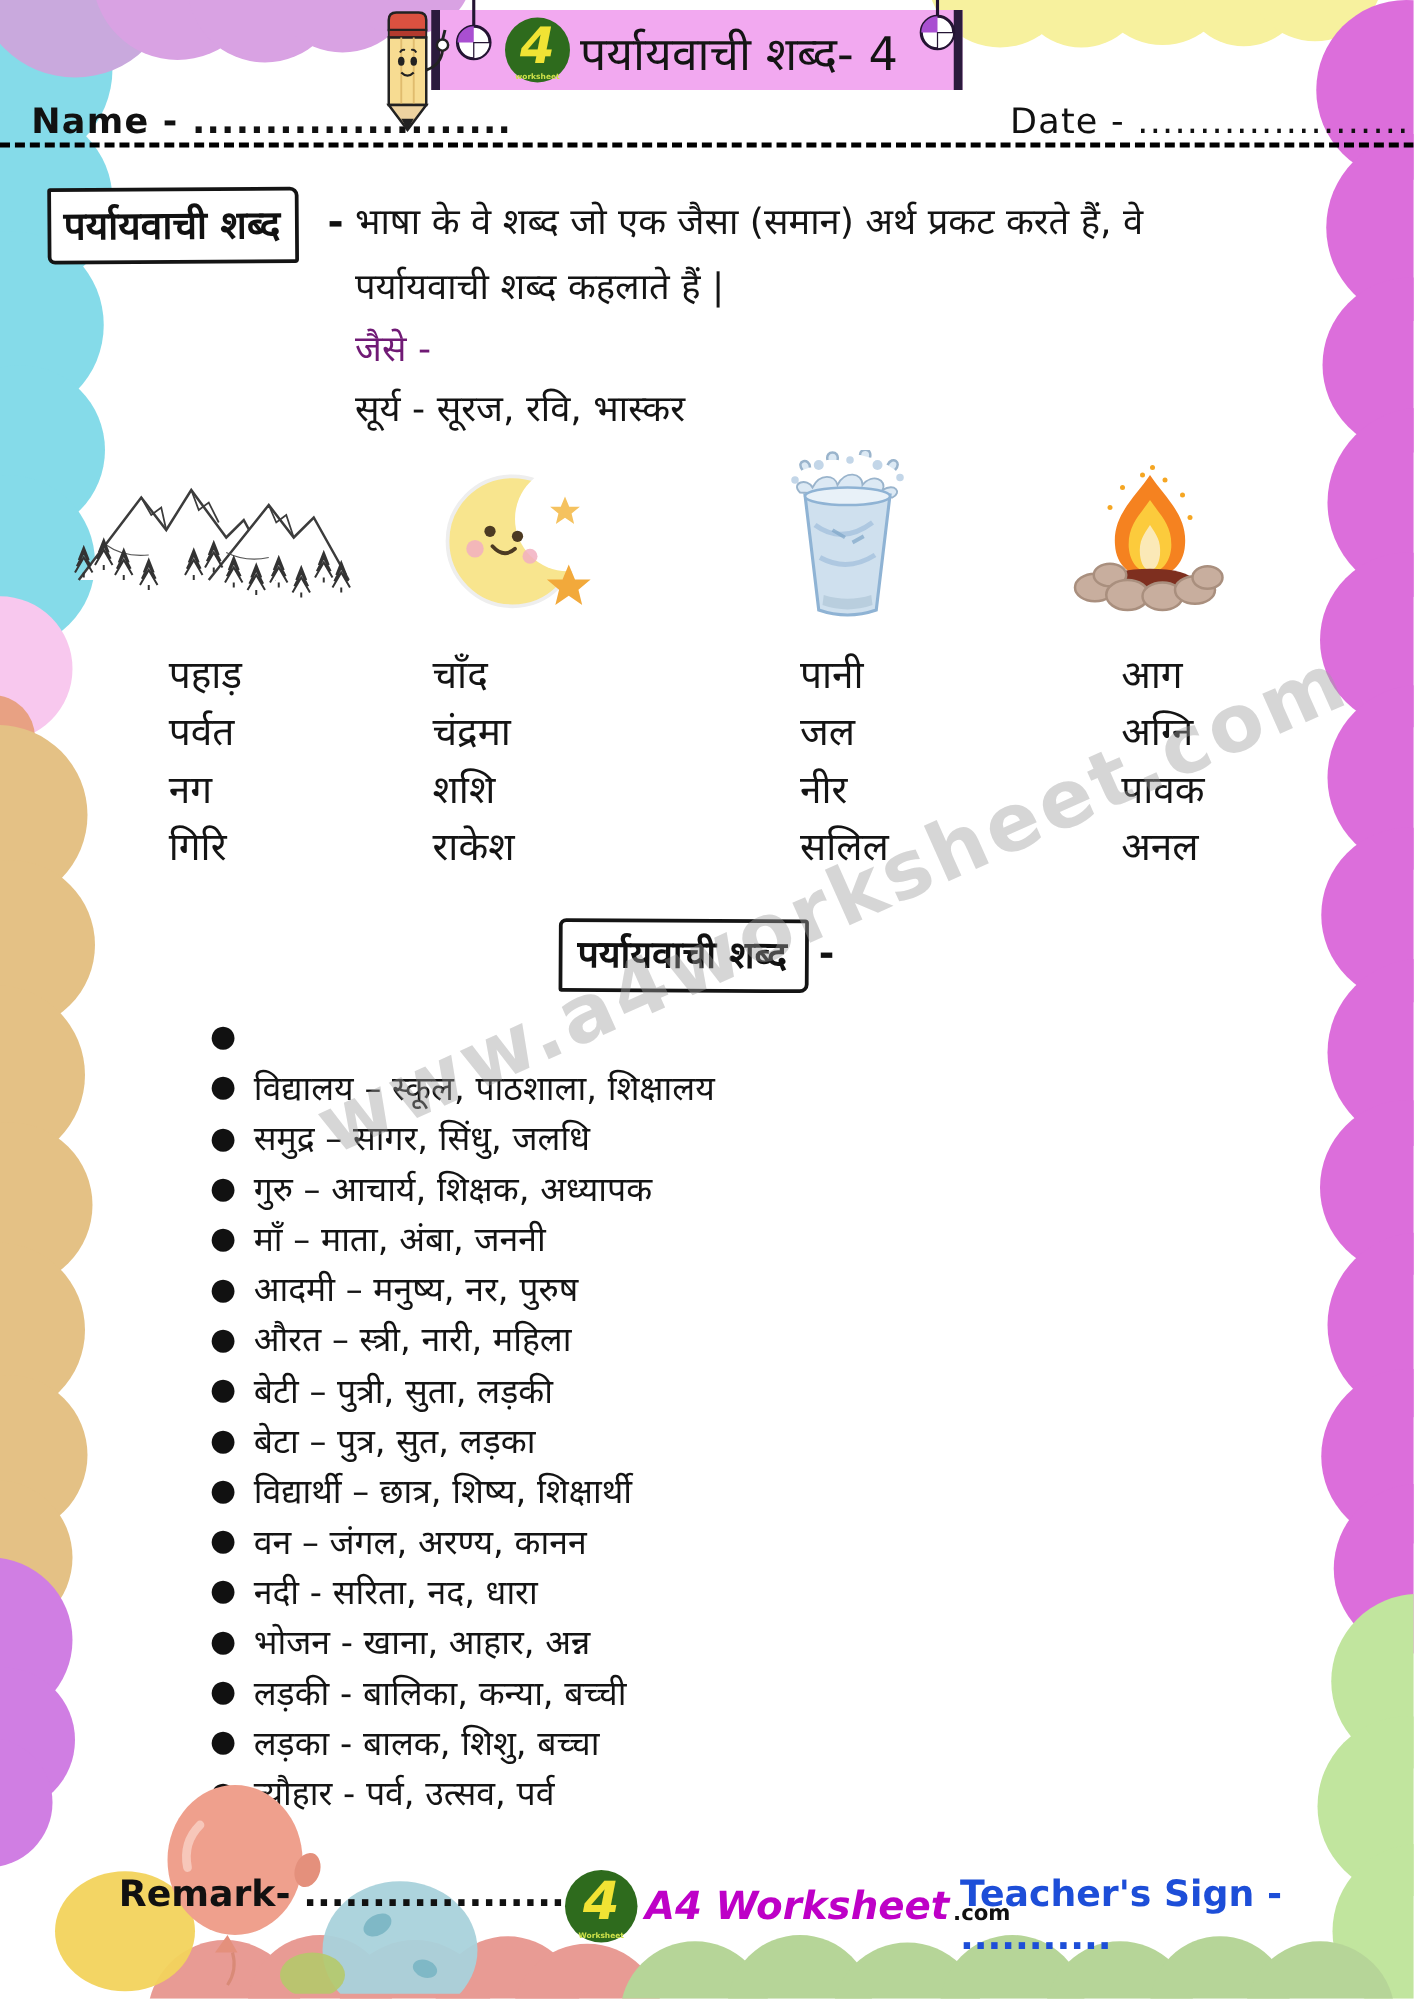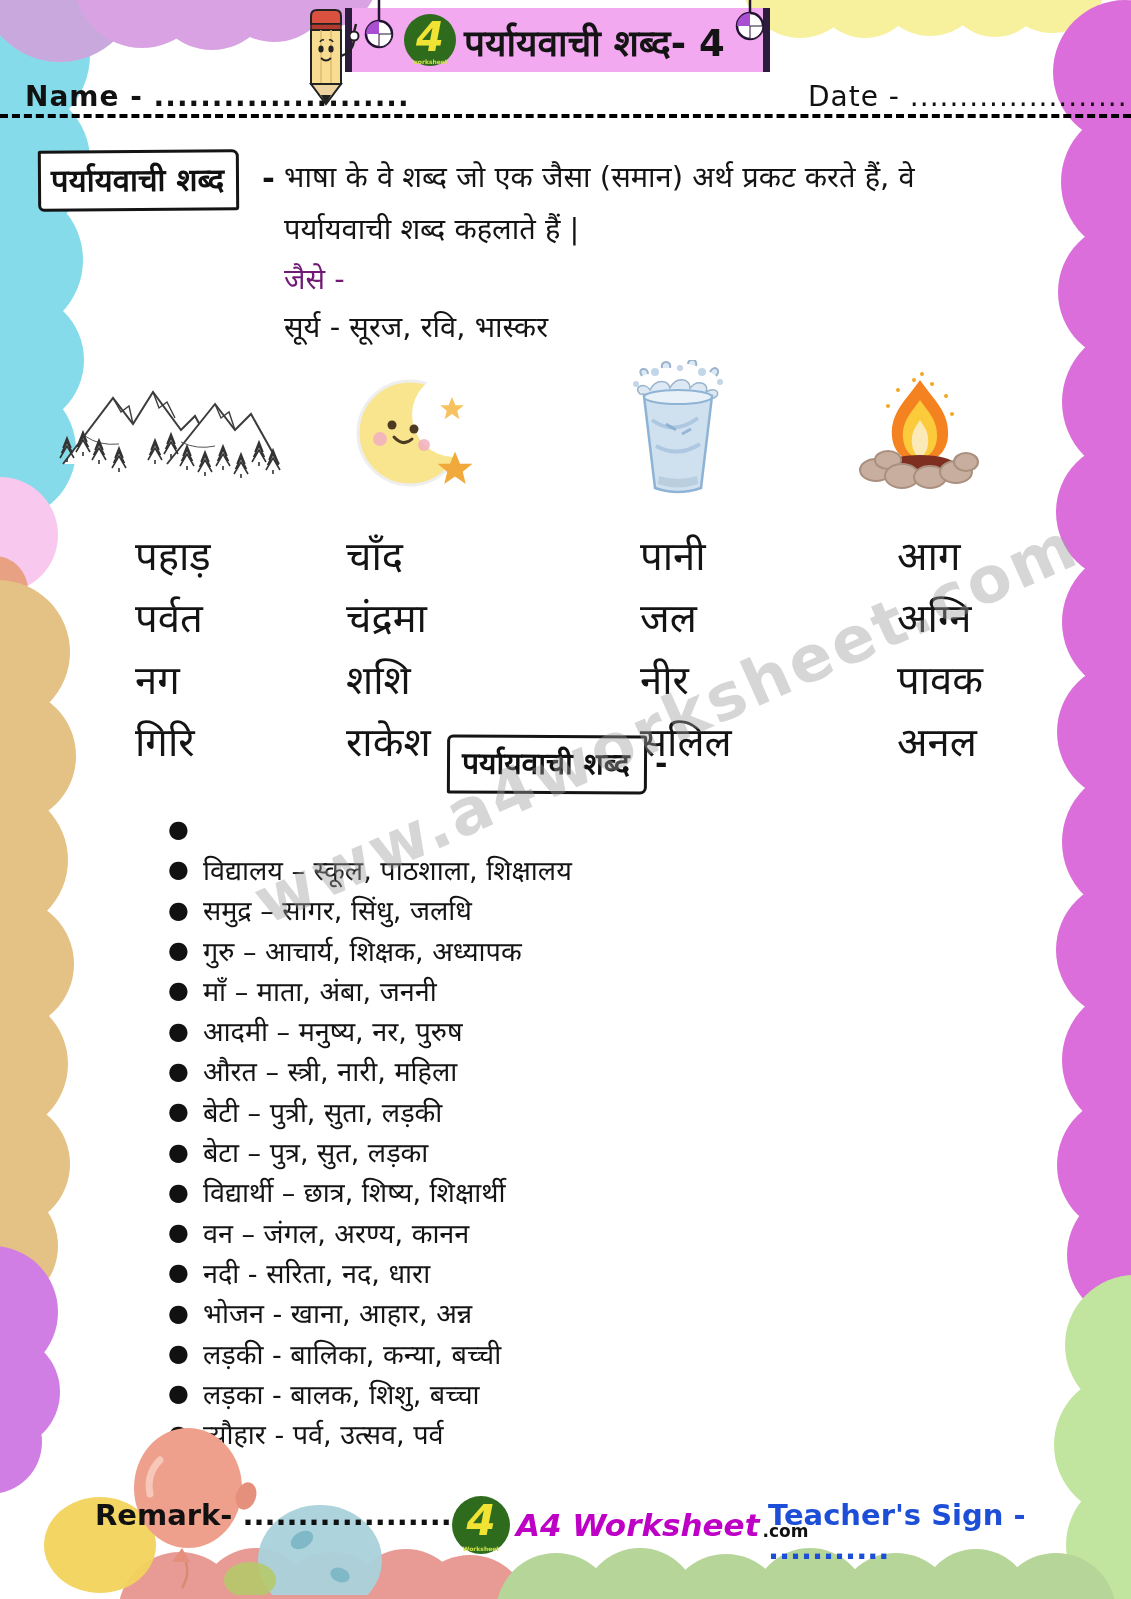--- a/index.html
+++ b/index.html
@@ -12,21 +12,21 @@
 
   
   .banner { position:absolute; left:345px; top:8px; width:425px; height:64px;
             background:#F2A9F0; border-left:7px solid #2B1B3D; border-right:7px solid #2B1B3D;
             z-index:2; display:flex; align-items:center; }
   .badge { position:absolute; left:52px; top:6px; width:52px; height:52px; border-radius:50%;
            background:#2E6B1D; color:#F1E334; font-weight:bold; font-style:italic;
            text-align:center; z-index:3; }
   .badge .num { font-size:40px; line-height:46px; display:block; }
   .badge .sub { display:block; font-size:6px; line-height:4px; color:#CFE24A; font-style:normal; }
-  .banner-title { position:absolute; left:112px; top:8px; font-size:37px; font-weight:bold;
+  .banner-title { position:absolute; left:112px; top:8px; font-size:37px; font-weight:normal;
                   color:#141414; white-space:nowrap; z-index:3; }
 
   .ornament { position:absolute; z-index:4; }
   .mascot { position:absolute; left:296px; top:6px; z-index:5; }
 
   .name-label { position:absolute; left:25px; top:80px; font-size:28px; font-weight:bold; color:#111; letter-spacing:1px; }
   .date-label { position:absolute; left:808px; top:80px; font-size:28px; font-weight:normal; color:#111; letter-spacing:1px; }
   .dashline  { position:absolute; left:0; top:114px; width:1131px; border-top:4px dashed #000; }
 
   .defbox { position:absolute; left:38px; top:150px; padding:5px 12px 8px 10px;
@@ -34,21 +34,21 @@
             font-size:31px; font-weight:bold; color:#111; background:#fff; }
   .defdash { position:absolute; left:262px; top:160px; font-size:31px; font-weight:bold; color:#111; }
   .defline1 { position:absolute; left:284px; top:156px; width:800px; font-size:29px; color:#141414; }
   .defline2 { position:absolute; left:284px; top:208px; font-size:29px; color:#141414; }
   .deflabel { position:absolute; left:284px; top:258px; font-size:29px; color:#701a75; }
   .defexample { position:absolute; left:284px; top:306px; font-size:29px; color:#141414; }
 
   .pic { position:absolute; z-index:1; }
 
   .wordcol { position:absolute; top:518px; z-index:1; }
-  .wordcol .w { display:block; height:46px; line-height:44px; font-size:40px; color:#141414;margin-top:16px; }
+  .wordcol .w { display:block; height:46px; line-height:44px; font-size:31px; color:#141414; }
 
   .listbox { position:absolute; left:447px; top:735px; padding:4px 14px 8px 12px;
              border:3px solid #141414; border-radius:6px 3px 7px 2px; transform:rotate(0.3deg);
              font-size:30px; font-weight:bold; color:#111; background:#fff; z-index:1; }
   .listdash { position:absolute; left:655px; top:746px; font-size:30px; font-weight:bold; color:#111; z-index:1; }
 
   .bullets { position:absolute; left:168px; top:809px; z-index:1; }
   .bullets .item { display:flex; align-items:center; height:40.3px; font-size:27px; color:#141414; }
   .bullets .dot { font-size:24px; margin-right:14px; color:#111; }
 

